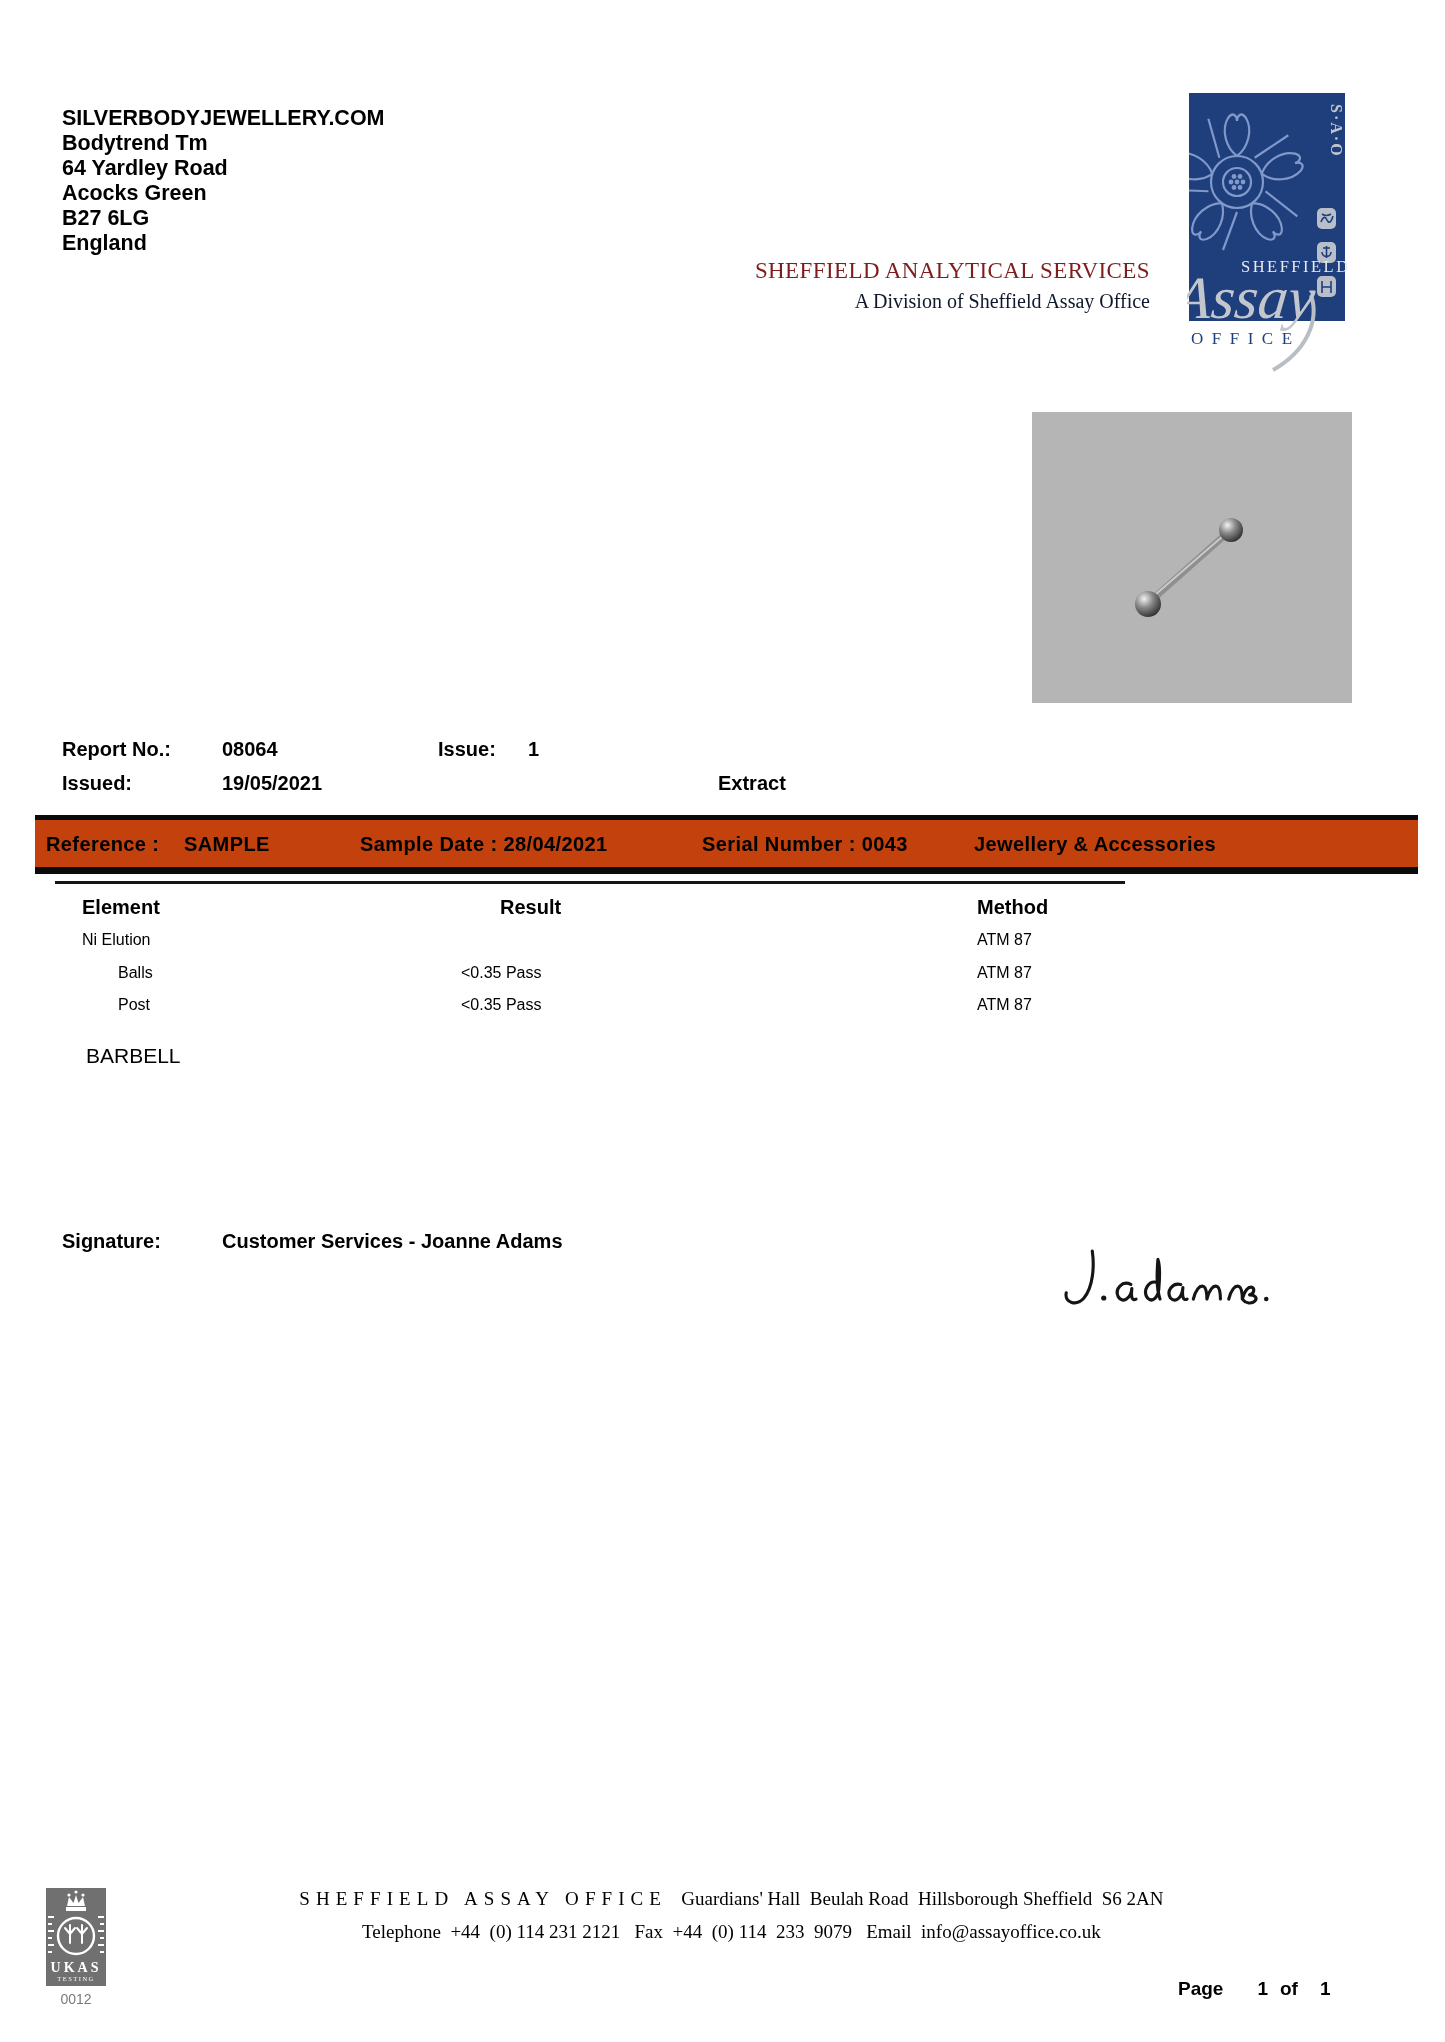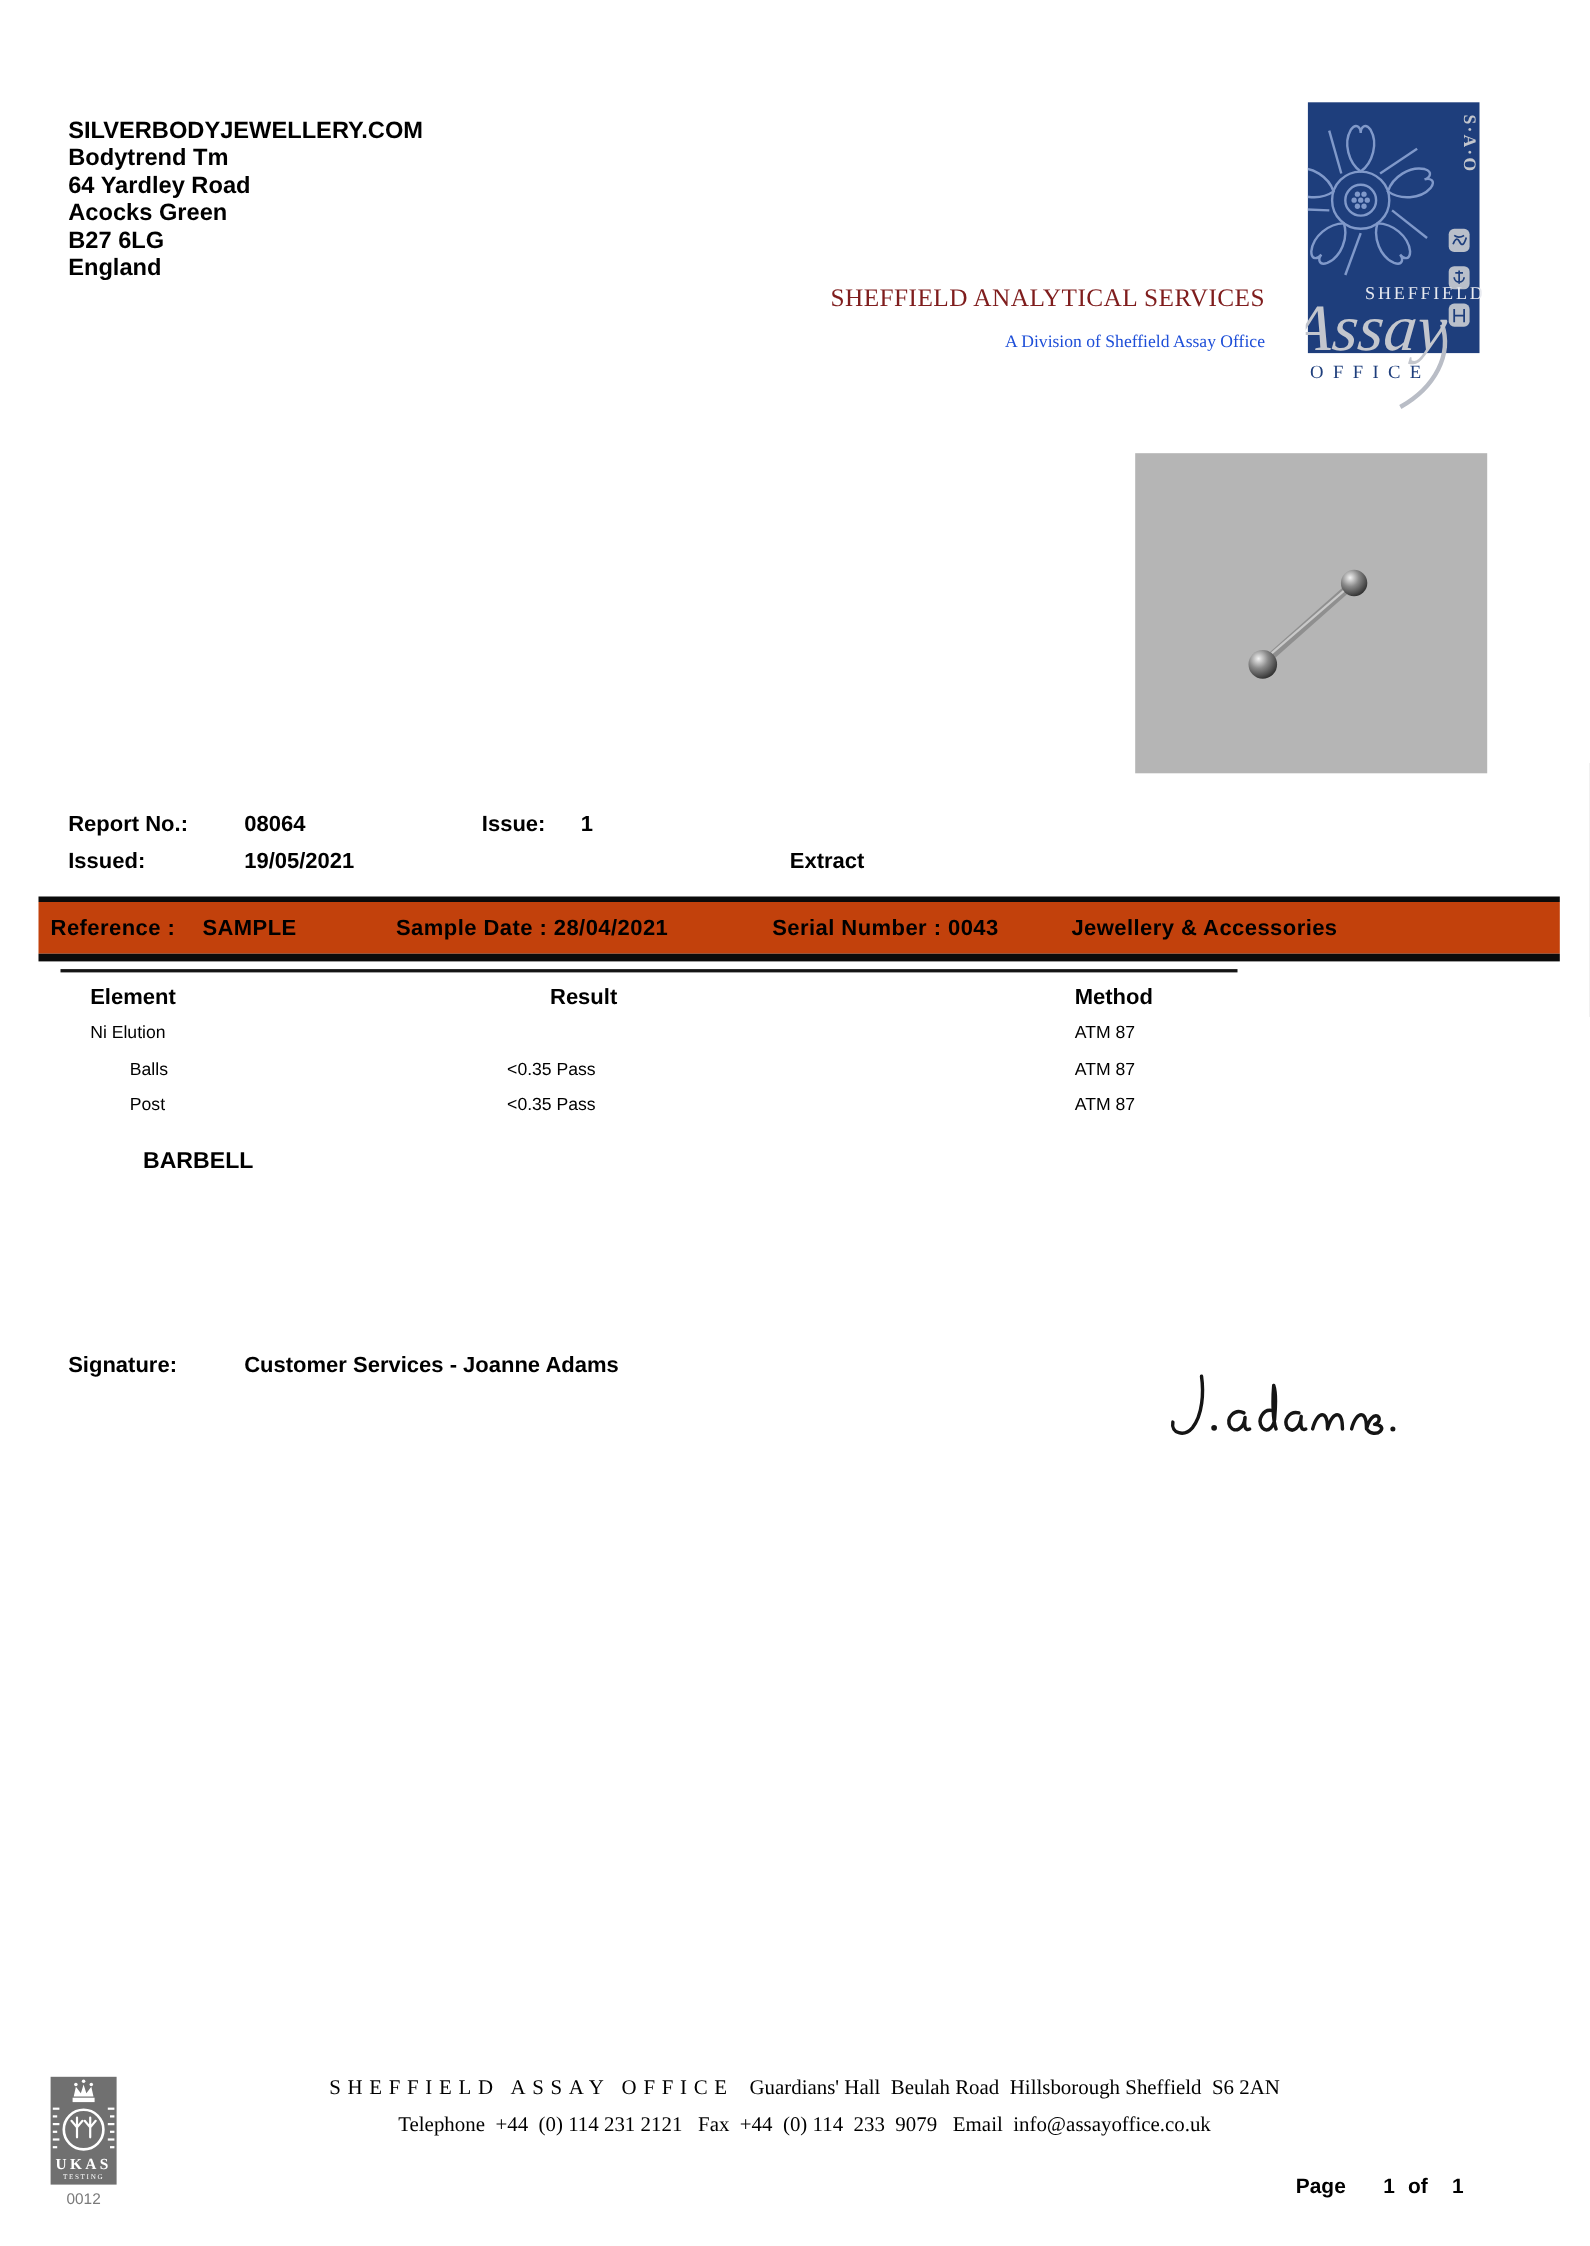--- a/index.html
+++ b/index.html
@@ -1,25 +1,25 @@
 <!DOCTYPE html>
 <html><head>
 <meta charset="utf-8">
 <style>
   html,body{margin:0;padding:0;background:#e8e8e8;}
   .page{position:relative;width:1445px;height:2042px;background:#ffffff;margin:0 auto;
         font-family:"Liberation Sans",sans-serif;color:#000;overflow:hidden;}
   .abs{position:absolute;}
-  .b{font-weight:bold;margin-left:44px;}
+  .b{font-weight:normal;}
 
   
   .address{left:62px;top:106px;font-size:21.5px;font-weight:bold;line-height:25px;}
   .titleblock{right:295px;top:258px;text-align:right;}
   .title{font-family:"Liberation Serif",serif;font-size:23px;color:#7f1d1d;letter-spacing:.4px;}
-  .subtitle{font-family:"Liberation Serif",serif;font-size:16px;color:#1d4ed8;margin-top:18px;}
+  .subtitle{font-family:"Liberation Serif",serif;font-size:20px;color:#0f172a;margin-top:6px;}
 
   
   .photo{left:1032px;top:412px;width:320px;height:291px;background:#b5b5b5;}
 
   
   .lbl{font-size:20px;font-weight:bold;}
 
   
   .ruleA{left:35px;top:815px;width:1383px;height:5px;background:#0b0b0b;}
   .refbar{left:35px;top:820px;width:1383px;height:47px;background:#c2410c;}

